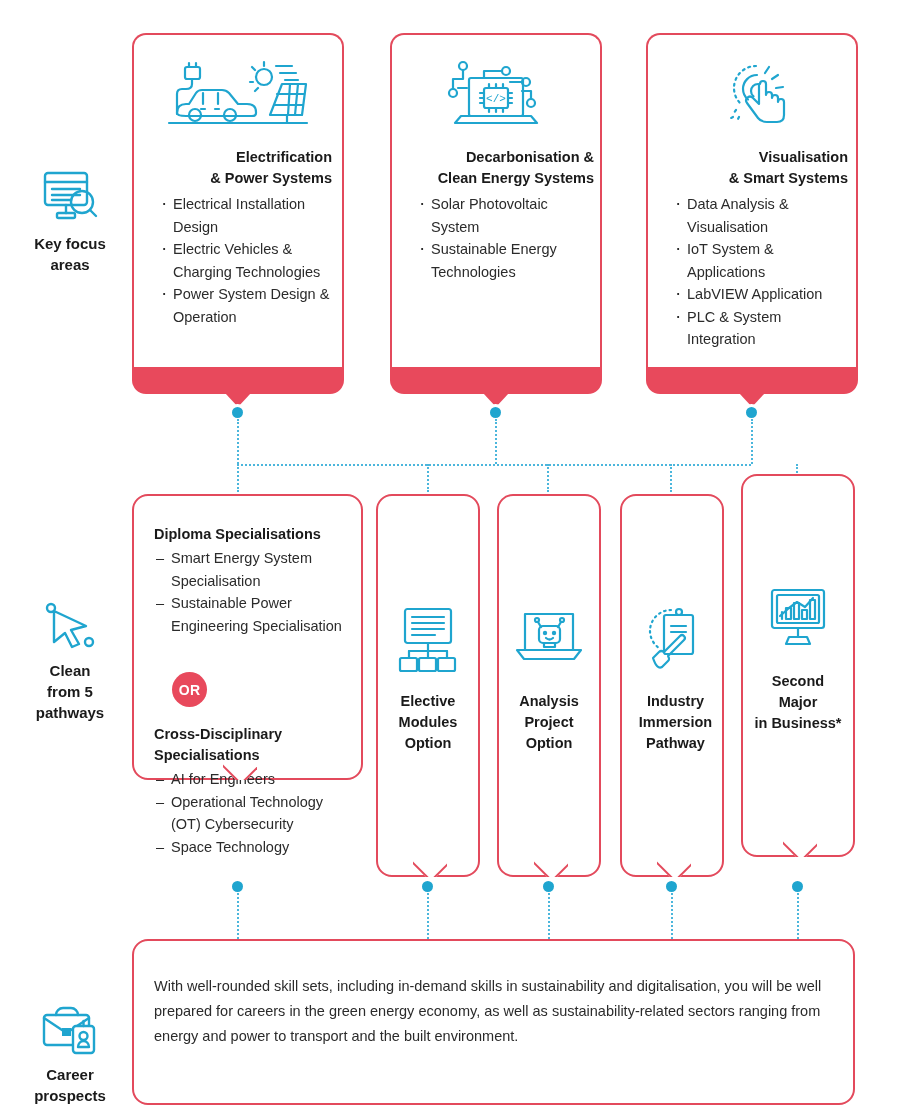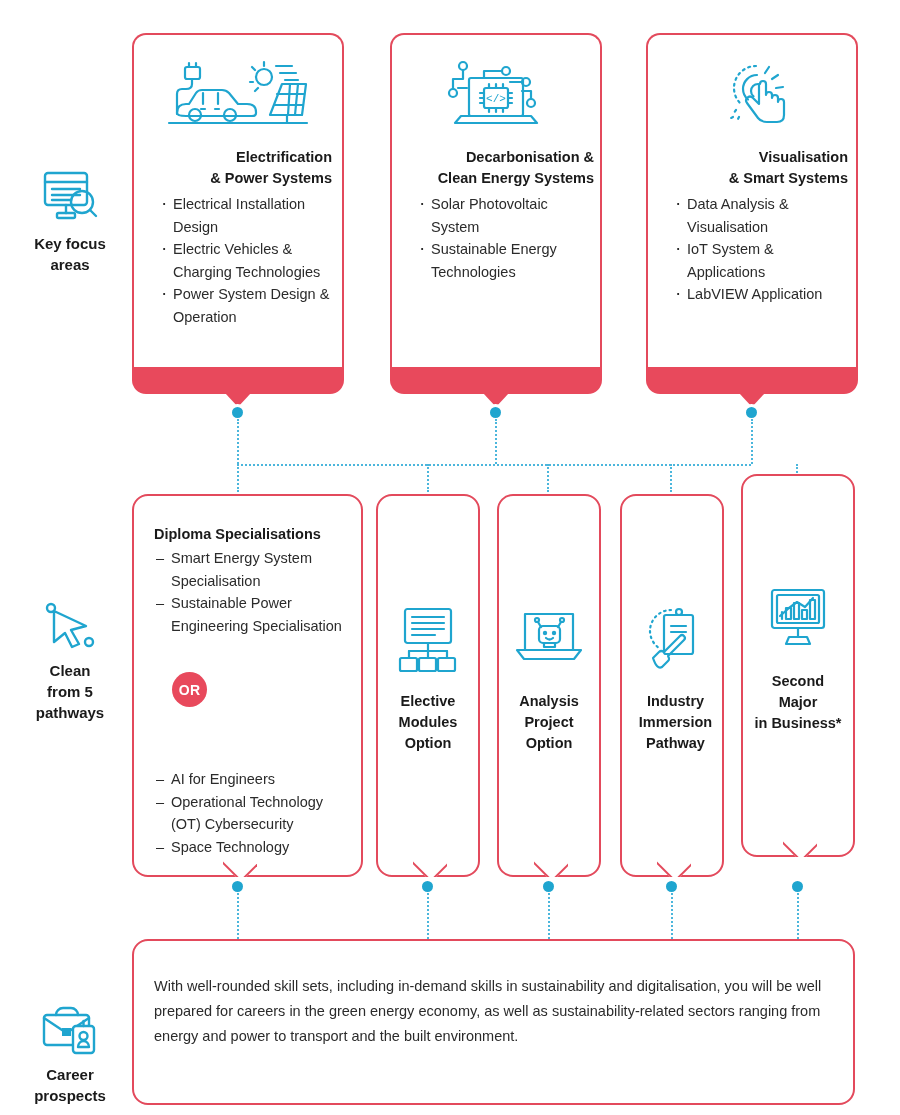--- a/index.html
+++ b/index.html
@@ -324,42 +324,47 @@
       </svg>
     </div>
     <div class="ctitle" style="position:absolute;left:8px;right:8px;top:112px;">
       <div>Visualisation</div>
       <div>&amp; Smart Systems</div>
     </div>
     <ul class="clist" style="position:absolute;left:25px;right:6px;top:156px;">
       <li><span>Data Analysis &amp; Visualisation</span></li>
       <li><span>IoT System &amp; Applications</span></li>
       <li><span>LabVIEW Application</span></li>
+      <li><span>PLC &amp; System Integration</span></li>
     </ul>
   </div>
   <div class="foot" style="left:646px;top:367px;width:212px;height:27px;"></div>
   <div class="dot" style="left:746px;top:407px;"></div>
 
   <div class="dline-v" style="left:237px;top:419px;height:45px;"></div>
   <div class="dline-v" style="left:495px;top:419px;height:45px;"></div>
   <div class="dline-v" style="left:751px;top:419px;height:45px;"></div>
   <div class="dline-h" style="left:237px;top:464px;width:514px;"></div>
   <div class="dline-v" style="left:237px;top:464px;height:28px;"></div>
   <div class="dline-v" style="left:427px;top:464px;height:28px;"></div>
   <div class="dline-v" style="left:547px;top:464px;height:28px;"></div>
   <div class="dline-v" style="left:670px;top:464px;height:28px;"></div>
   <div class="dline-v" style="left:796px;top:464px;height:28px;"></div>
 
-  <div class="card round" style="left:132px;top:494px;width:231px;height:383px;">
+  <div class="card round" style="left:132px;top:494px;width:231px;height:286px;">
     <div class="sechead" style="position:absolute;left:20px;top:28px;">Diploma Specialisations</div>
     <ul class="dlist" style="position:absolute;left:22px;right:10px;top:51px;">
       <li><span>Smart Energy System Specialisation</span></li>
       <li><span>Sustainable Power Engineering Specialisation</span></li>
     </ul>
     <div class="or-badge" style="left:38px;top:176px;">OR</div>
+    <div class="sechead" style="position:absolute;left:20px;top:228px;">
+      <div>Cross-Disciplinary</div>
+      <div>Specialisations</div>
+    </div>
     <ul class="dlist" style="position:absolute;left:22px;right:6px;top:272px;">
       <li><span>AI for Engineers</span></li>
       <li><span>Operational Technology (OT) Cybersecurity</span></li>
       <li><span>Space Technology</span></li>
     </ul>
     <div class="notch" style="left:89px;bottom:-2px;">
         <u></u>
         <i></i>
       </div>
   </div>

